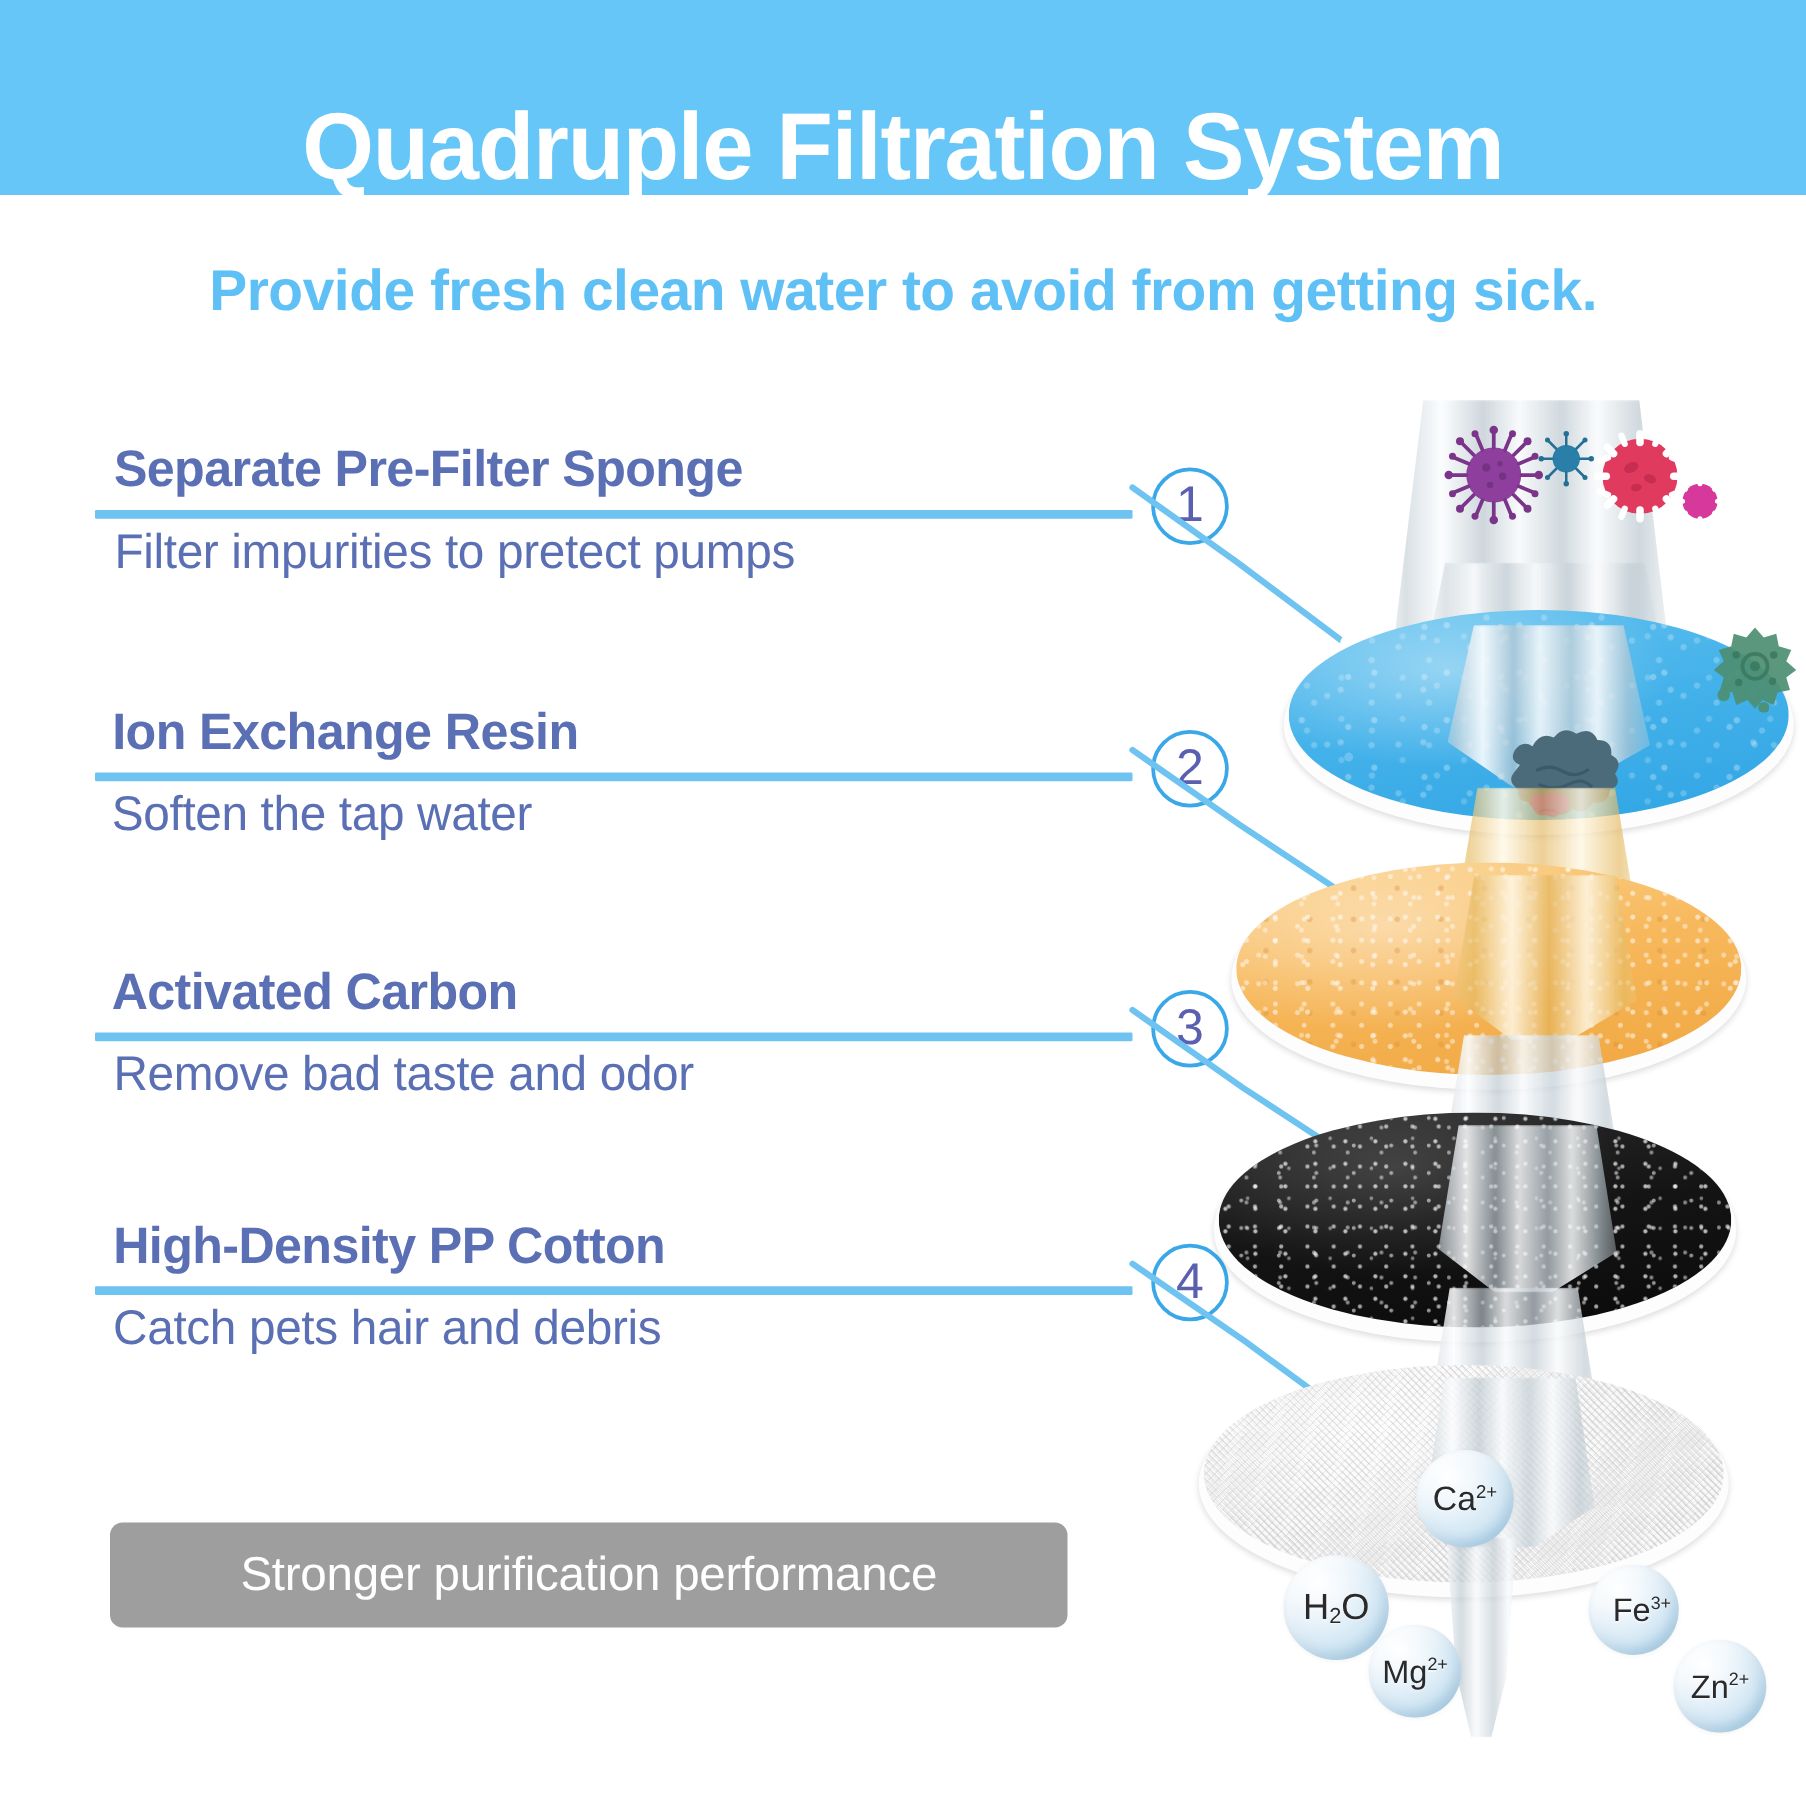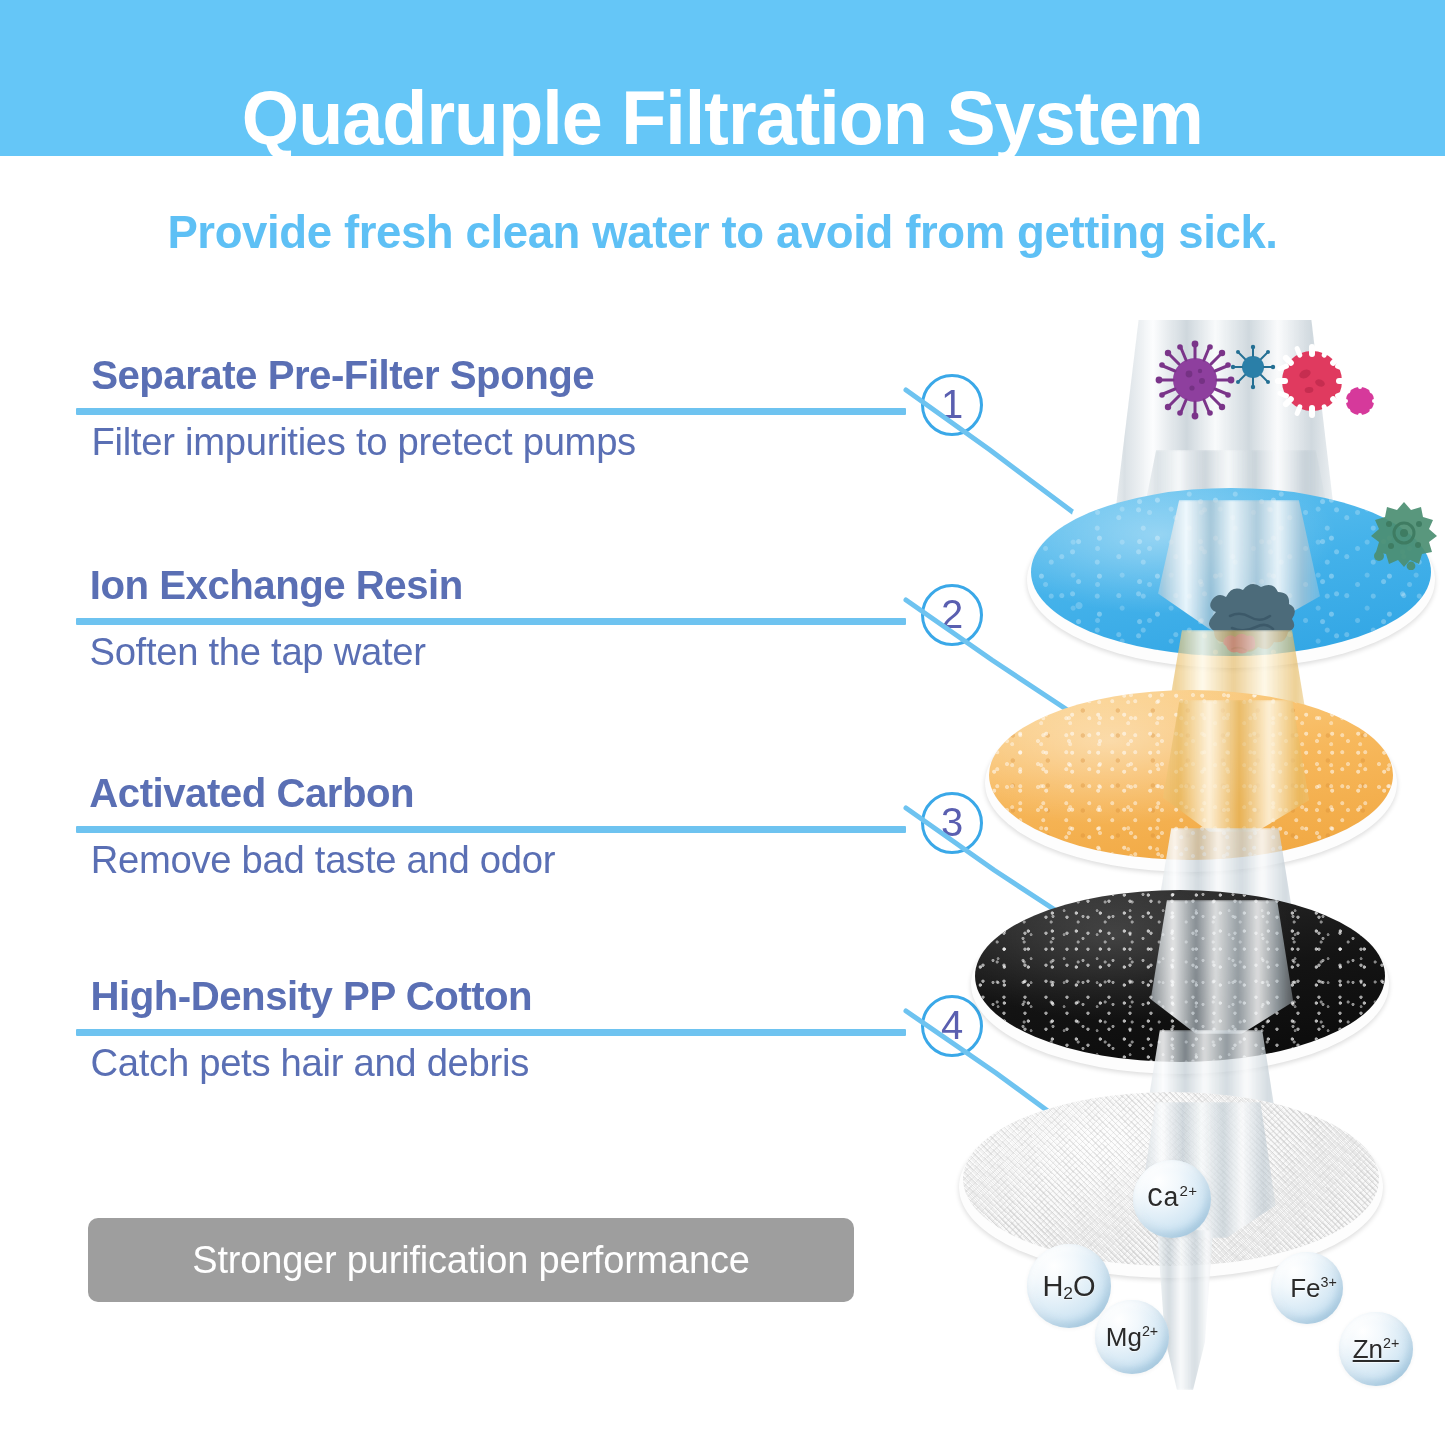--- a/index.html
+++ b/index.html
@@ -498,32 +498,32 @@
   </div>
   <div class="water-stream" style="left:176px; top:802px; width:154px; height:136px;
               clip-path:polygon(16% 0%, 84% 0%, 94% 76%, 62% 100%, 34% 100%, 6% 74%);
               opacity:.9; filter:blur(0.9px);"></div>
 
   <div class="water-stream" style="left:180px; top:930px; width:100px; height:160px;
               clip-path:polygon(22% 0%, 78% 0%, 70% 70%, 58% 100%, 42% 100%, 30% 68%);
               opacity:.88; filter:blur(0.8px);"></div>
 
   <div class="bubble" style="left:178px; top:860px; width:78px; height:78px;">
-    <span style="font-size:27px;font-family:Liberation Mono, monospace;"><span>Ca</span><sup>2+</sup></span>
+    <span style="font-size:27px;"><span>Ca</span><sup>2+</sup></span>
   </div>
 
   <div class="bubble" style="left:72px; top:944px; width:84px; height:84px;">
     <span style="font-size:29px;">H<sub>2</sub>O</span>
   </div>
 
   <div class="bubble" style="left:316px; top:952px; width:72px; height:72px;">
     <span style="font-size:26px;margin-left:13px;"><span>Fe</span><sup>3+</sup></span>
   </div>
 
   <div class="bubble" style="left:140px; top:1000px; width:74px; height:74px;">
     <span style="font-size:26px;"><span>Mg</span><sup>2+</sup></span>
   </div>
 
   <div class="bubble" style="left:384px; top:1012px; width:74px; height:74px;">
-    <span style="font-size:26px;text-decoration:underline;"><span>Zn</span><sup>2+</sup></span>
+    <span style="font-size:26px;"><span>Zn</span><sup>2+</sup></span>
   </div>
 
 </div>
 
 </body></html>

